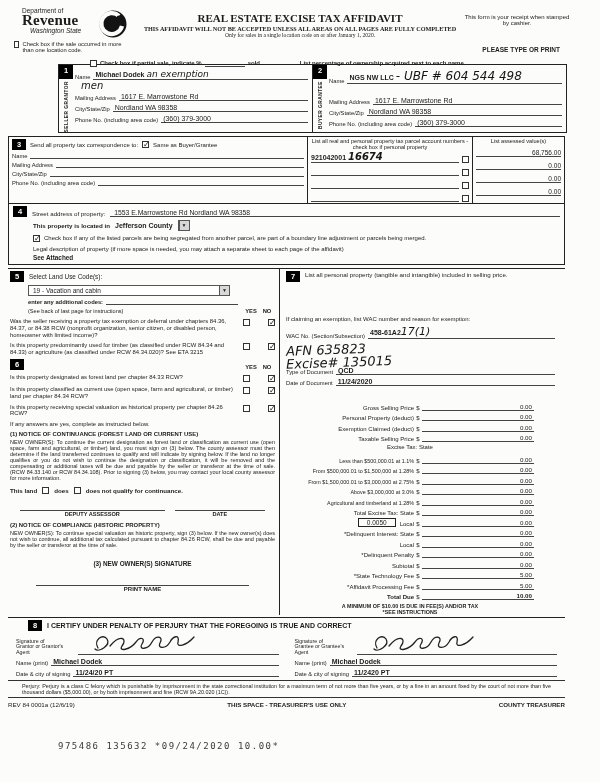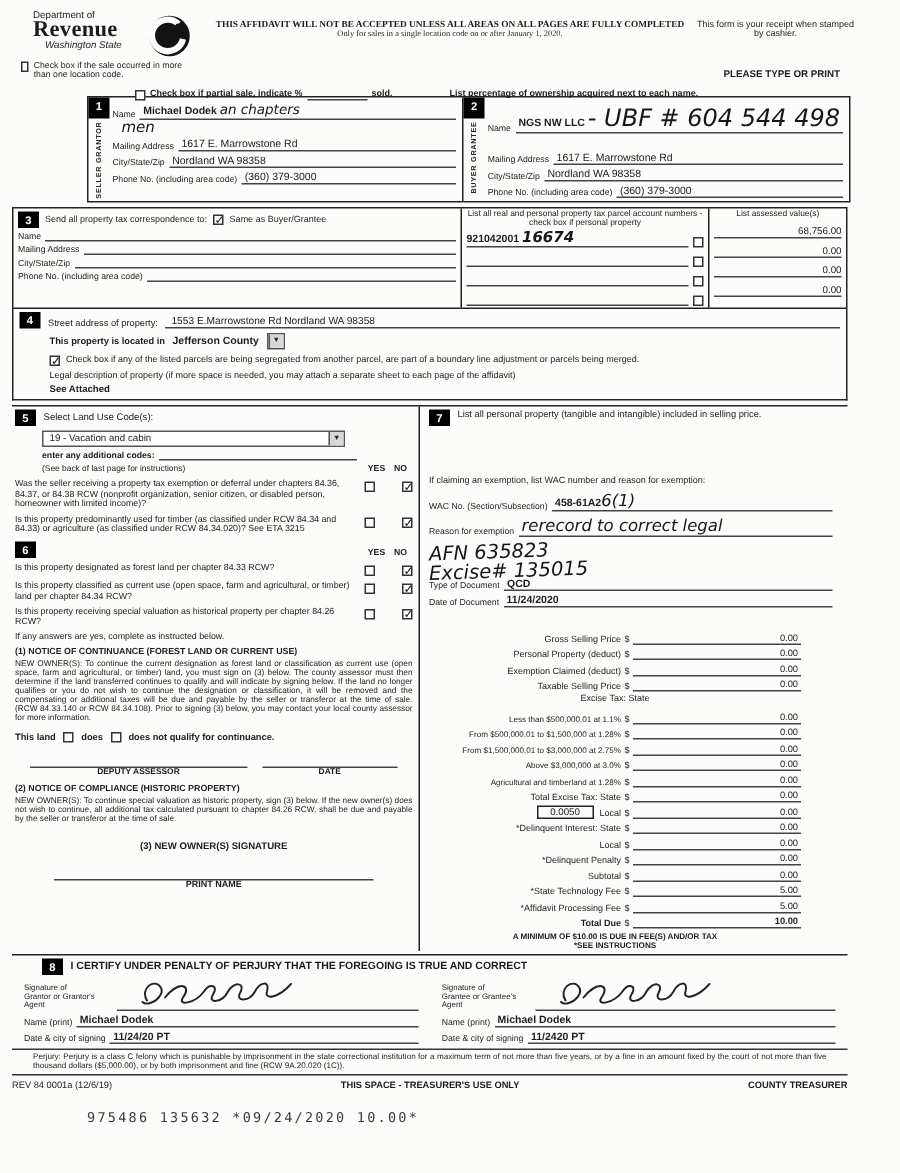--- a/index.html
+++ b/index.html
@@ -91,20 +91,21 @@
       <div class="l1">Department of</div>
       <div class="l2">Revenue</div>
       <div class="l3">Washington State</div>
       <svg width="30" height="30" viewBox="0 0 30 30">
         <circle cx="15" cy="15" r="13.5" fill="#131313"></circle>
         <path d="M21 7 A10.5 10.5 0 1 0 24 17" stroke="#fcfcfa" stroke-width="4.2" fill="none"></path>
         <circle cx="21" cy="9" r="2.4" fill="#131313"></circle>
       </svg>
     </div>
     <div class="titleblk">
+      <div class="serif bold" style="font-size:11px;">REAL ESTATE EXCISE TAX AFFIDAVIT</div>
       <div class="serif bold" style="font-size:6.2px;margin-top:1px;width:420px;margin-left:-50px;">THIS AFFIDAVIT WILL NOT BE ACCEPTED UNLESS ALL AREAS ON ALL PAGES ARE FULLY COMPLETED</div>
       <div class="serif" style="font-size:5.6px;">Only for sales in a single location code on or after January 1, 2020.</div>
     </div>
     <div class="receipt">This form is your receipt when stamped by cashier.</div>
     <div class="typeprint">PLEASE TYPE OR PRINT</div>
     <div class="multiloc">
       <span class="cb"></span>
       <span>Check box if the sale occurred in more than one location code.</span>
     </div>
     <div class="partialrow">
@@ -119,21 +120,21 @@
   <div class="parties">
     <div class="party">
       <div class="pside">
         <span class="tab">1</span>
         <span class="vlabel">SELLER GRANTOR</span>
       </div>
       <div class="pfields">
         <div class="fld">
           <span class="lab">Name</span>
           <span class="val"><b>Michael Dodek</b>
-            <span class="hand" style="font-size:9px;">an chapters</span></span>
+            <span class="hand" style="font-size:9px;">an exemption</span></span>
         </div>
         <div class="hand" style="font-size:10px;margin-left:6px;height:10px;">men</div>
         <div class="fld">
           <span class="lab">Mailing Address</span>
           <span class="val">1617 E. Marrowstone Rd</span>
         </div>
         <div class="fld">
           <span class="lab">City/State/Zip</span>
           <span class="val">Nordland WA 98358</span>
         </div>
@@ -145,21 +146,21 @@
     </div>
     <div class="party">
       <div class="pside">
         <span class="tab">2</span>
         <span class="vlabel">BUYER GRANTEE</span>
       </div>
       <div class="pfields">
         <div class="fld">
           <span class="lab">Name</span>
           <span class="val"><b>NGS NW LLC</b>
-            <span class="hand" style="font-size:16px;">- UBF # 604 544 498</span></span>
+            <span class="hand" style="font-size:12px;">- UBF # 604 544 498</span></span>
         </div>
         <div style="height:10px;"></div>
         <div class="fld">
           <span class="lab">Mailing Address</span>
           <span class="val">1617 E. Marrowstone Rd</span>
         </div>
         <div class="fld">
           <span class="lab">City/State/Zip</span>
           <span class="val">Nordland WA 98358</span>
         </div>
@@ -352,25 +353,21 @@
 
       <div class="rcol">
         <div style="display:flex;align-items:flex-start;gap:5px;">
           <span class="tab">7</span>
           <span style="font-size:6.2px;">List all personal property (tangible and intangible) included in selling price.</span>
         </div>
         <div style="height:34px;"></div>
         <div style="font-size:6px;">If claiming an exemption, list WAC number and reason for exemption:</div>
         <div class="fld">
           <span class="lab">WAC No. (Section/Subsection)</span>
-          <span class="val"><b>458-61A2</b><span class="hand" style="font-size:11px;">6(1)</span></span>
-        </div>
-        <div class="fld">
-          <span class="lab">Reason for exemption</span>
-          <span class="val hand" style="font-size:11px;">rerecord to correct legal</span>
+          <span class="val"><b>458-61A2</b><span class="hand" style="font-size:11px;">17(1)</span></span>
         </div>
         <div class="hand" style="font-size:13px;transform:rotate(-2deg);line-height:13px;margin-top:1px;">AFN 635823</div>
         <div class="hand" style="font-size:13px;transform:rotate(-2deg);line-height:13px;">Excise# 135015</div>
         <div class="fld" style="margin-top:1px;">
           <span class="lab">Type of Document</span>
           <span class="val bold">QCD</span>
         </div>
         <div class="fld">
           <span class="lab">Date of Document</span>
           <span class="val bold">11/24/2020</span>

